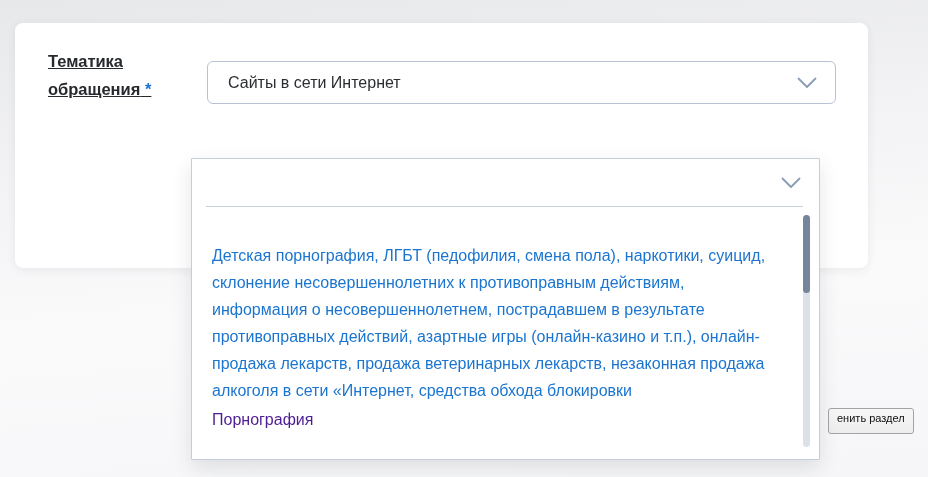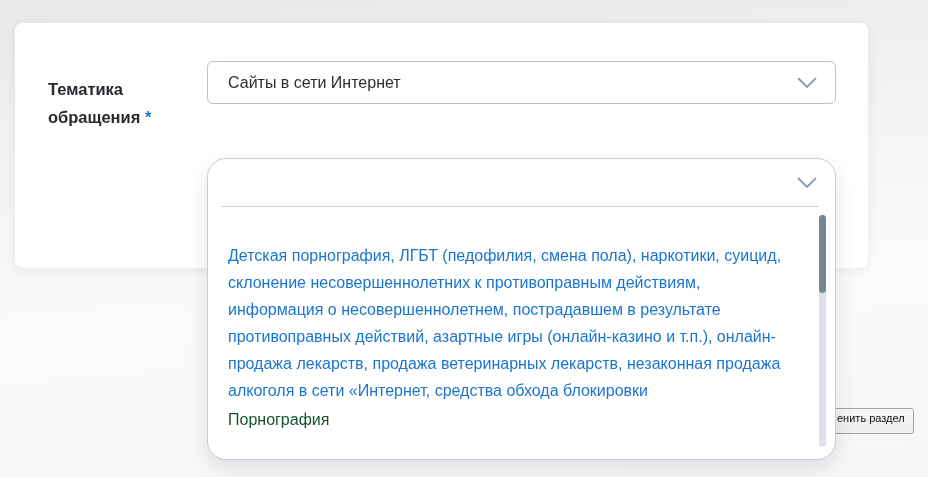--- a/index.html
+++ b/index.html
@@ -13,60 +13,61 @@
     background: linear-gradient(175deg, #e7e8ea 0%, #f2f2f4 30%, #fafafb 60%, #f6f6f8 100%);
   }
   
   .card {
     position: absolute; left: 15px; top: 23px; width: 853px; height: 245px;
     background: #ffffff; border-radius: 8px;
     box-shadow: 0 2px 10px rgba(40,50,60,0.08);
     z-index: 1;
   }
   .field-label {
-    position: absolute; left: 33px; top: 52px; width: 130px;
+    position: absolute; left: 33px; top: 24px; width: 130px;
     font-size: 16.5px; font-weight: bold; color: #26292d;
     line-height: 28px;
+    text-decoration: underline;
   }
   .req { color: #1b75d0; font-weight: bold; }
   
   .select {
     position: absolute; left: 192px; top: 38px; width: 627px; height: 41px;
     background: #fff; border: 1px solid #b8c2d4; border-radius: 6px;
     display: flex; align-items: center; cursor: pointer;
   }
   .select-value {
     padding-left: 20px; font-size: 16px; color: #2b2e33;
     white-space: nowrap; overflow: hidden;
   }
   .chev {
     position: absolute; right: 18px; top: 50%; transform: translateY(-50%);
     width: 20px; height: 12px; display: block;
   }
   
   .panel {
-    position: absolute; left: 207px; top: 158px; width: 627px; height: 300px;
-    background: #ffffff; border: 1px solid #c6cdd9; border-radius: 19px;
+    position: absolute; left: 191px; top: 158px; width: 627px; height: 300px;
+    background: #ffffff; border: 1px solid #c6cdd9; border-radius: 1px;
     box-shadow: 0 8px 20px rgba(40,50,60,0.12);
     z-index: 3;
   }
   .panel-head {
     position: absolute; left: 0; top: 0; right: 0; height: 47px; cursor: pointer;
   }
   .divider {
     position: absolute; top: 47px; left: 14px; right: 16px; height: 0;
     border-top: 1px solid #c9d0db;
   }
   .options {
     position: absolute; top: 48px; left: 20px; right: 42px; bottom: 0;
     padding-top: 35px; overflow: hidden;
   }
   .option { font-size: 16px; line-height: 27px; cursor: pointer; }
   .option-primary { color: #1b75d0; }
-  .option-secondary { color: #14532d; margin-top: 2px; }
+  .option-secondary { color: #4c1d95; margin-top: 2px; }
   
   .scroll-track {
     position: absolute; right: 9px; top: 56px; width: 7px; height: 232px;
     background: #dce1e9; border-radius: 4px;
   }
   .scroll-thumb {
     position: absolute; left: 0; top: 0; width: 7px; height: 78px;
     background: #74859c; border-radius: 4px;
   }
   

